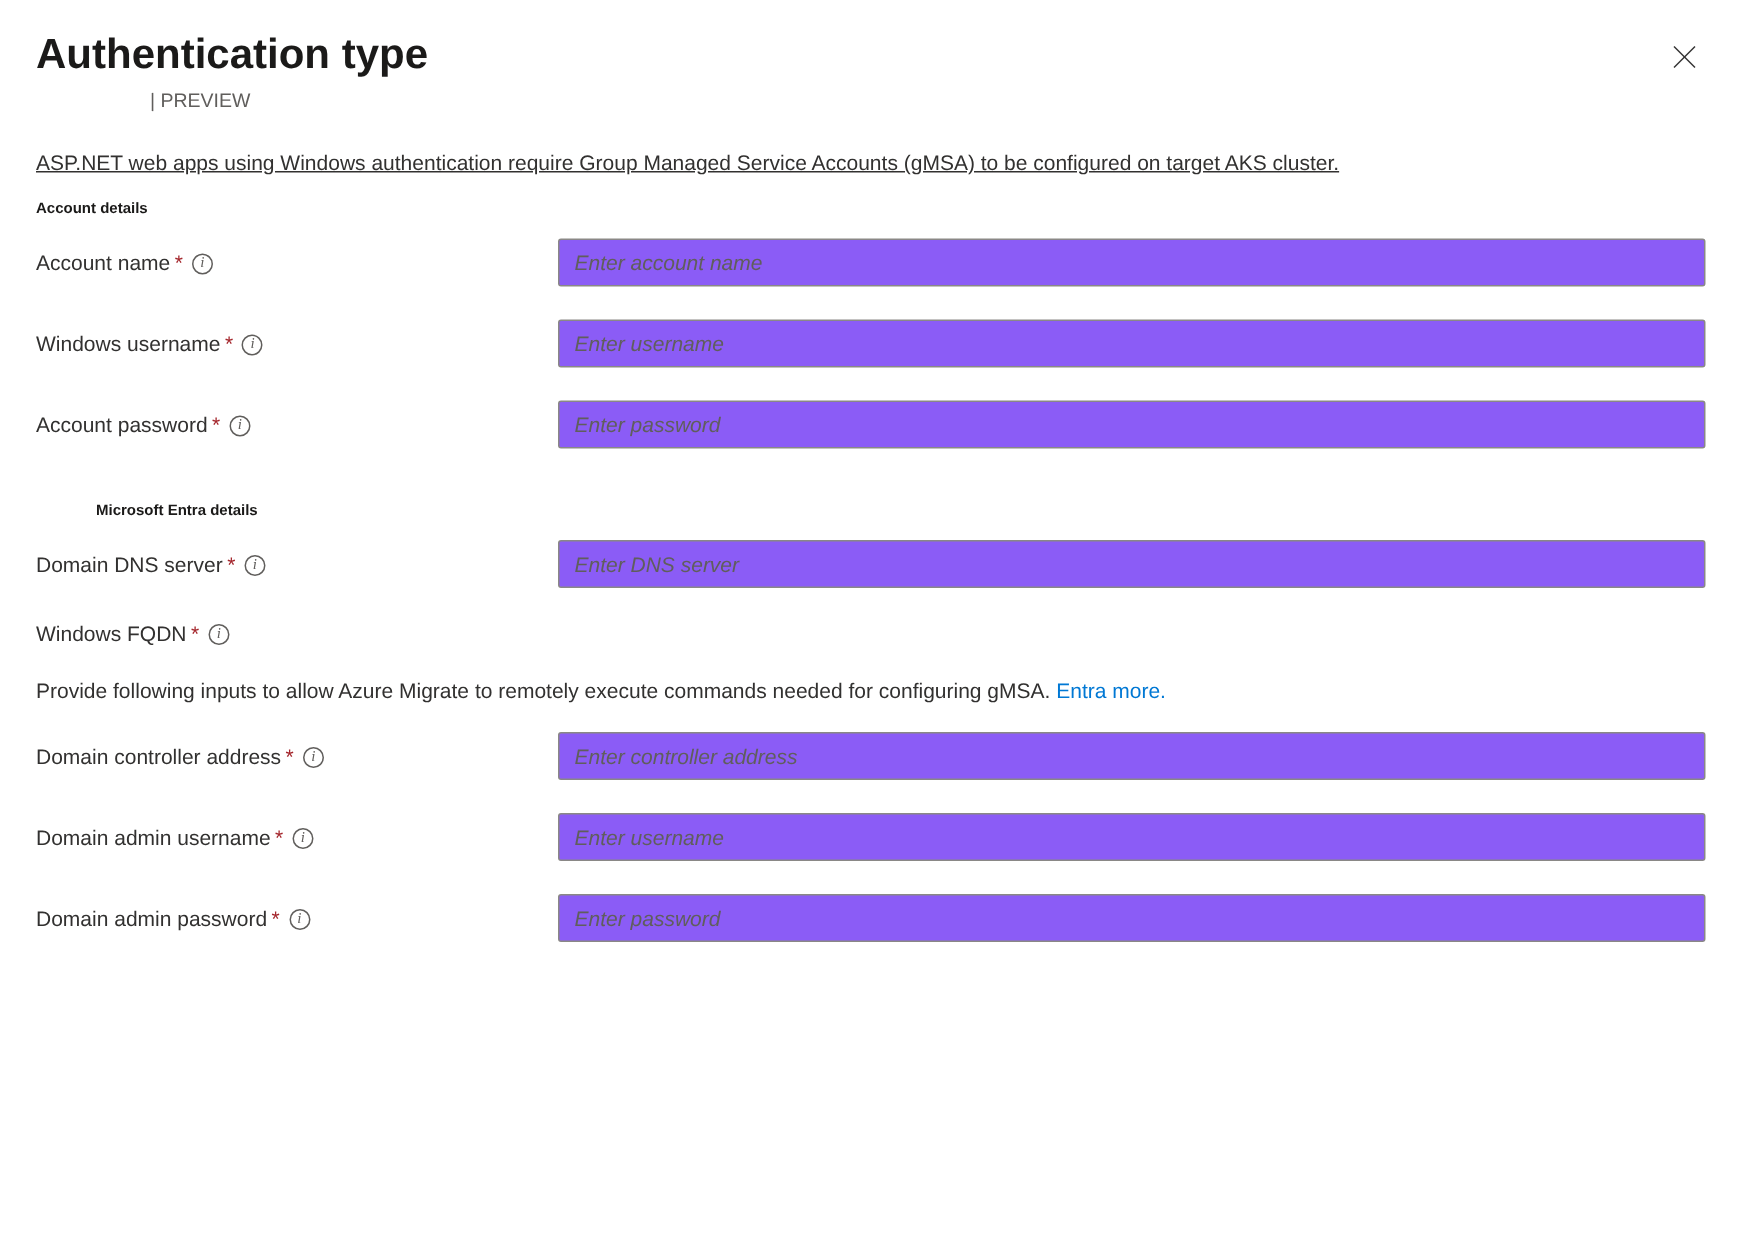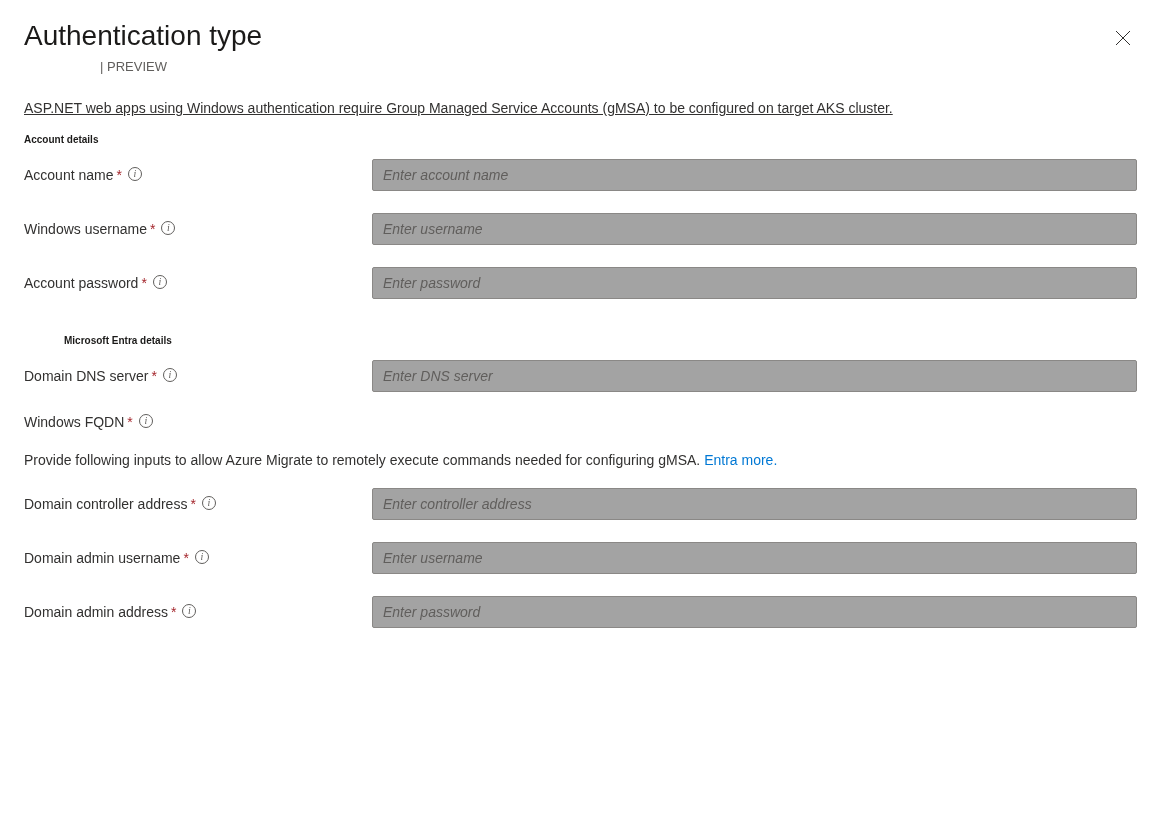--- a/index.html
+++ b/index.html
@@ -15,21 +15,21 @@
       width: 1161px;
     }
     .header {
       display: flex;
       justify-content: space-between;
       align-items: flex-start;
       margin-bottom: 4px;
     }
     .title {
       font-size: 28px;
-      font-weight: 400;
+      font-weight: 700;
       color: #1b1a19;
     }
     .close-btn {
       background: none;
       border: none;
       cursor: pointer;
       padding: 6px;
       margin-top: 4px;
       color: #323130;
     }
@@ -64,21 +64,21 @@
       display: flex;
       align-items: center;
       margin-bottom: 22px;
     }
     .form-label {
       width: 348px;
       flex-shrink: 0;
       font-size: 14px;
       color: #323130;
       display: flex;
-      align-items: flex-start;
+      align-items: flex-end;
     }
     .form-label .req {
       color: #a4262c;
       margin-left: 3px;
       margin-right: 6px;
     }
     .info-icon {
       display: inline-flex;
       align-items: center;
       justify-content: center;
@@ -96,21 +96,21 @@
     .form-input {
       flex: 1;
       height: 32px;
       border: 1px solid #8a8886;
       border-radius: 2px;
       padding: 0 10px;
       font-size: 14px;
       color: #323130;
       font-family: inherit;
       font-style: italic;
-      background: #a3a3a3;
+      background: #8b5cf6;
     }
     .form-input::placeholder {
       color: #605e5c;
       font-style: italic;
     }
     .helper-text {
       font-size: 14px;
       color: #323130;
       margin-top: 2px;
       margin-bottom: 20px;
@@ -203,18 +203,18 @@
   <label class="form-label">
     <span>Domain admin username</span>
     <span class="req">*</span>
     <span class="info-icon">i</span>
   </label>
   <input type="text" class="form-input" placeholder="Enter username" style="">
 </div>
 
 <div class="form-row">
   <label class="form-label">
-    <span>Domain admin address</span>
+    <span>Domain admin password</span>
     <span class="req">*</span>
     <span class="info-icon">i</span>
   </label>
   <input type="password" class="form-input" placeholder="Enter password" style="">
 </div>
 
 </body></html>

